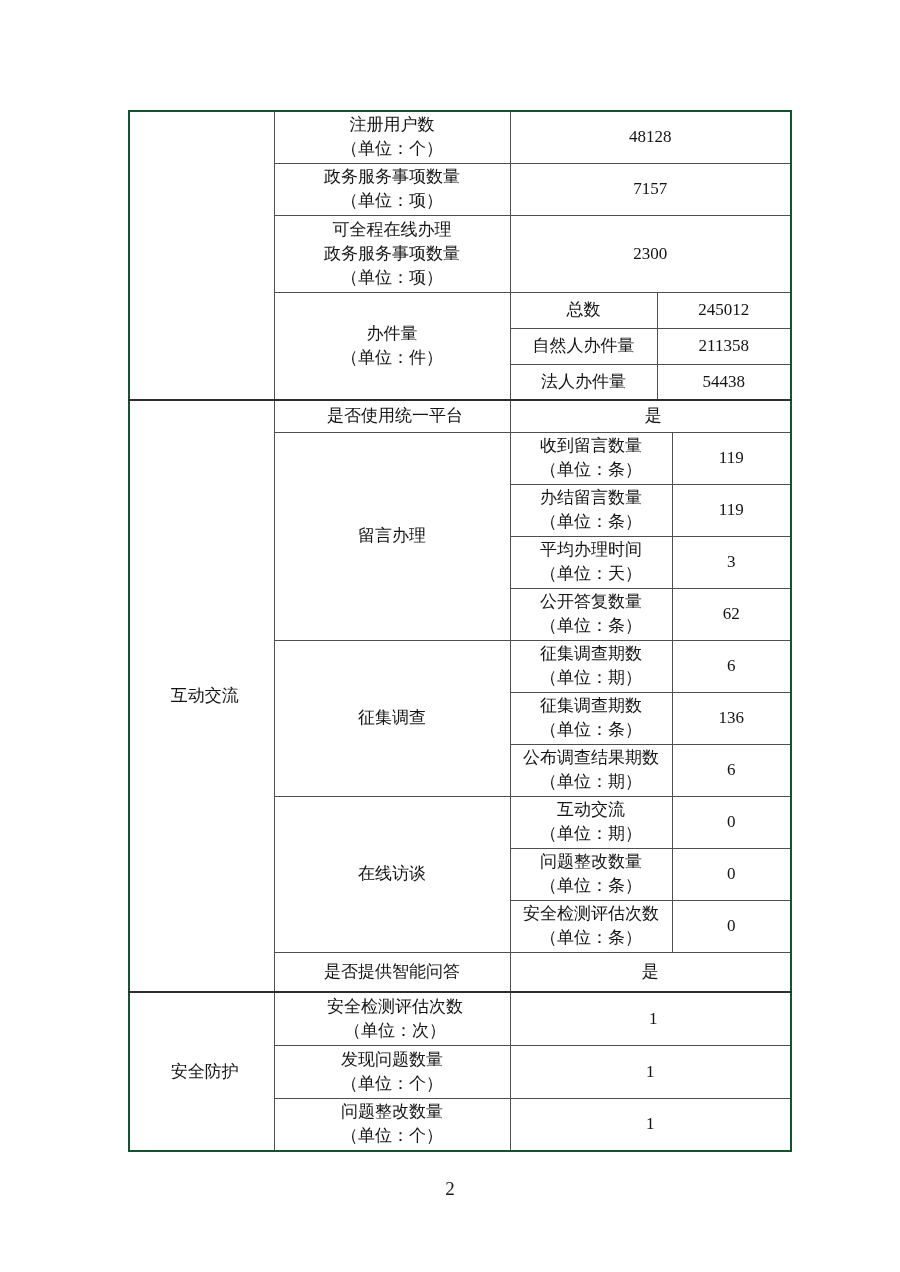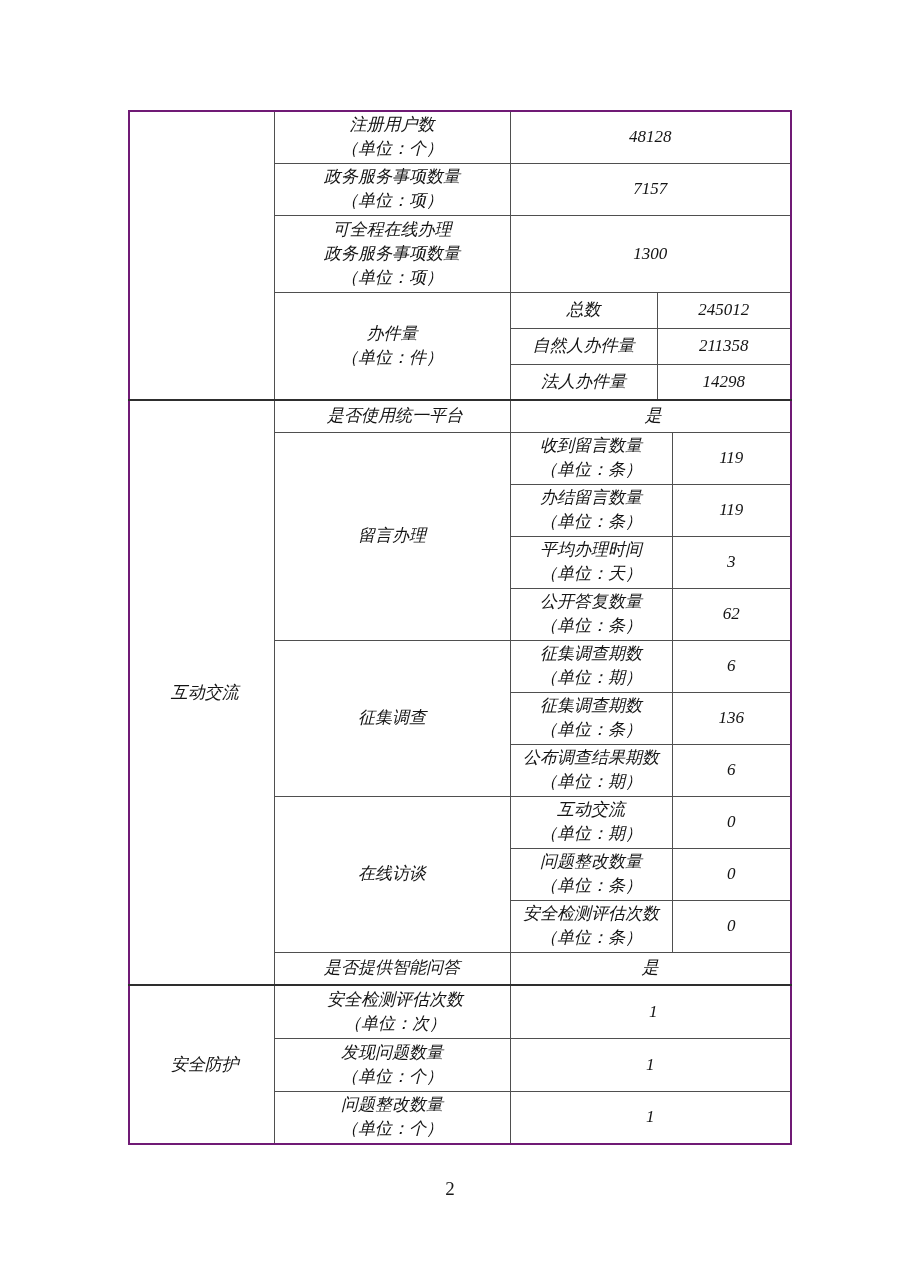--- a/index.html
+++ b/index.html
@@ -6,36 +6,35 @@
   html, body { background: #ffffff; }
   body {
     width: 900px; height: 1272px; position: relative;
     font-family: "Liberation Serif", "DejaVu Serif", serif;
     color: #141414;
   }
   .page { position: absolute; inset: 0; background: #ffffff; }
   .tbl-wrap { position: absolute; left: 128px; top: 110px; }
   table.report {
     width: 662px; border-collapse: collapse; table-layout: fixed;
-    border: 2px solid #701a75;
-    font-style: italic;
+    border: 2px solid #14532d;
   }
   table.report td {
     border: 1px solid #4f4f4f;
     text-align: center; vertical-align: middle;
     font-size: 17px; line-height: 24px;
     padding: 0 2px;
     overflow: hidden;
   }
   tr.sec td { border-top: 2px solid #2e2e2e; padding-left: 8px; }
   tr.h52 { height: 52px; }
   tr.h77 { height: 77px; }
   tr.h36 { height: 36px; }
   tr.h32 { height: 32px; }
-  tr.h40 { height: 33px; }
+  tr.h40 { height: 40px; }
   tr.h53 { height: 53px; }
   .page-num {
     position: absolute; left: 0; top: 1178px; width: 900px;
     text-align: center; font-size: 19px; color: #1a1a1a;
   }
 </style>
 </head>
 <body>
 
 <div class="page">
@@ -64,37 +63,37 @@
             <div>（单位：项）</div>
           </td>
           <td colspan="3">7157</td>
         </tr>
         <tr class="h77">
           <td>
             <div>可全程在线办理</div>
             <div>政务服务事项数量</div>
             <div>（单位：项）</div>
           </td>
-          <td colspan="3">1300</td>
+          <td colspan="3">2300</td>
         </tr>
         <tr class="h36">
           <td rowspan="3">
             <div>办件量</div>
             <div>（单位：件）</div>
           </td>
           <td>总数</td>
           <td colspan="2">245012</td>
         </tr>
         <tr class="h36">
           <td>自然人办件量</td>
           <td colspan="2">211358</td>
         </tr>
         <tr class="h36">
           <td>法人办件量</td>
-          <td colspan="2">14298</td>
+          <td colspan="2">54438</td>
         </tr>
 
         <tr class="h32 sec">
           <td rowspan="12">互动交流</td>
           <td>是否使用统一平台</td>
           <td colspan="3">是</td>
         </tr>
         <tr class="h52">
           <td rowspan="4">留言办理</td>
           <td colspan="2">

